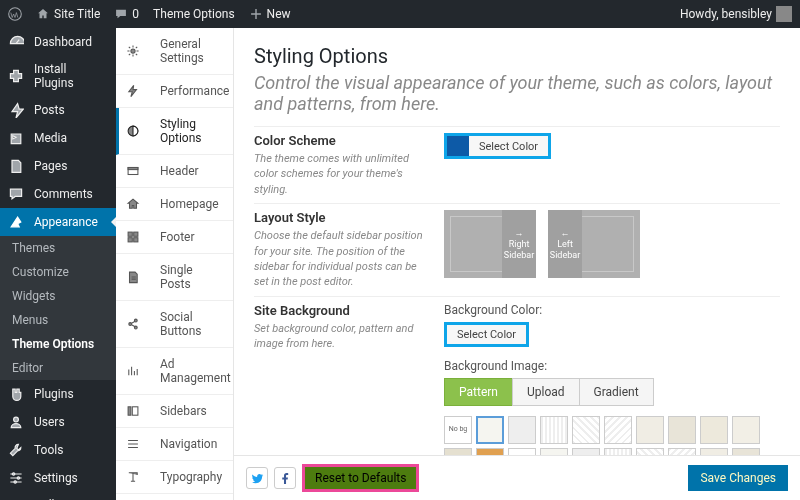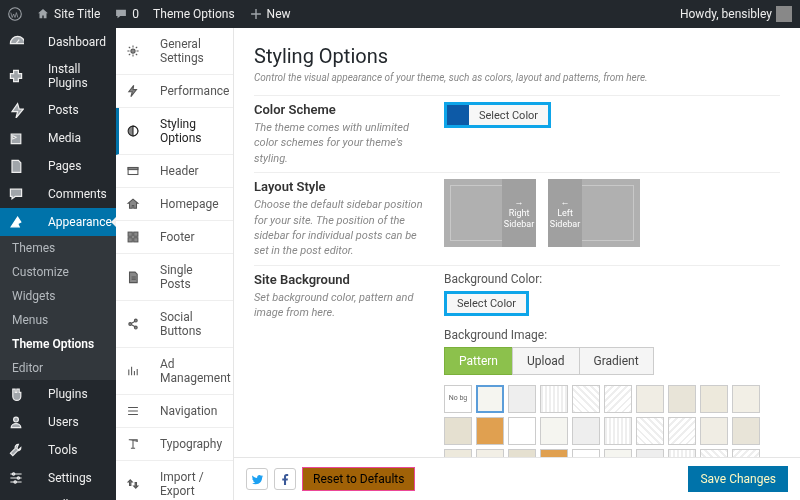--- a/index.html
+++ b/index.html
@@ -4,36 +4,36 @@
 <style>
 * { margin:0; padding:0; box-sizing:border-box; font-family:-apple-system,BlinkMacSystemFont,"Segoe UI",Roboto,sans-serif; }
 body { background:#f1f1f1; font-size:13px; color:#444; overflow:hidden; width:800px; height:500px; }
 .topbar { background:#23282d; color:#eee; height:28px; display:flex; align-items:center; padding:0 8px; font-size:12px; justify-content:space-between; }
 .topbar-left, .topbar-right { display:flex; align-items:flex-start; gap:14px; }
 .topbar-item { display:flex; align-items:center; gap:4px; cursor:pointer; }
 .topbar-item svg { width:14px; height:14px; fill:#a0a5aa; }
 .avatar { width:16px; height:16px; background:#888; display:inline-block; }
 .layout { display:flex; height:472px; }
 .wpmenu { background:#23282d; width:116px; color:#eee; font-size:12px; overflow:hidden; flex-shrink:0; }
-.wpmenu-item { display:flex; align-items:center; gap:24px; padding:6px 8px; cursor:pointer; color:#eee; }
+.wpmenu-item { display:flex; align-items:center; gap:10px; padding:6px 8px; cursor:pointer; color:#eee; }
 .wpmenu-item.active { background:#0073aa; color:#fff; position:relative; }
 .wpmenu-item.active::after { content:''; position:absolute; right:-1px; top:50%; transform:translateY(-50%); border:6px solid transparent; border-right-color:#f1f1f1; }
 .wpmenu-item svg { width:16px; height:16px; fill:#a0a5aa; flex-shrink:0; }
 .wpmenu-item.active svg { fill:#fff; }
 .wpmenu-sub { background:#32373c; }
 .wpmenu-sub-item { padding:5px 8px 5px 12px; cursor:pointer; color:#b4b9be; font-size:12px; }
 .wpmenu-sub-item.current { color:#fff; font-weight:600; }
 .content { flex:1; display:flex; background:#f1f1f1; overflow:hidden; position:relative; }
 .optmenu { width:118px; background:#fff; border-right:1px solid #e5e5e5; overflow:hidden; flex-shrink:0; }
 .optmenu-item { display:flex; align-items:center; gap:20px; padding:9px 10px; border-bottom:1px solid #eee; cursor:pointer; font-size:12px; color:#555; }
 .optmenu-item.active { background:#fff; border-left:3px solid #0073aa; padding-left:7px; color:#222; }
 .optmenu-item svg { width:14px; height:14px; fill:#888; flex-shrink:0; }
 .main { flex:1; background:#fff; overflow-y:auto; padding:16px 20px 60px 20px; }
 .main h1 { font-size:20px; font-weight:400; color:#23282d; margin-bottom:4px; }
-.main .subtitle { color:#888; font-style:italic; font-size:10px; margin-bottom:12px; }
+.main .subtitle { color:#888; font-style:italic; font-size:18px; margin-bottom:12px; }
 .section { border-top:1px solid #eee; padding:6px 0; display:flex; gap:20px; }
 .section-info { width:170px; flex-shrink:0; }
 .section-info h3 { font-size:13px; font-weight:600; color:#333; margin-bottom:3px; }
 .section-info p { font-size:11px; color:#888; font-style:italic; line-height:1.4; }
 .section-body { flex:1; }
 .color-btn { display:inline-flex; align-items:center; border:3px solid #0ea5e9; background:#f7f7f7; cursor:pointer; }
 .color-swatch { width:22px; height:20px; }
 .color-btn span { padding:3px 10px; font-size:11px; }
 .layouts { display:flex; gap:12px; }
 .layout-opt { width:92px; height:68px; background:#b0b0b0; display:flex; position:relative; cursor:pointer; }
@@ -47,21 +47,21 @@
 .tab:first-child { margin-left:0; }
 .tab.active { background:#8cc14c; color:#fff; border-color:#7bb03b; }
 .patterns { display:flex; flex-wrap:wrap; gap:4px; max-width:380px; }
 .pattern { width:28px; height:28px; border:1px solid #ccc; background:#f9f9f9; cursor:pointer; display:flex; align-items:center; justify-content:center; font-size:7px; color:#666; text-align:center; line-height:1; }
 .pattern.nobg { background:#fff; }
 .pattern.sel { border:2px solid #5b9dd9; }
 .footer-bar { position:absolute; bottom:0; left:118px; right:0; background:#fff; border-top:1px solid #e5e5e5; padding:8px 12px; display:flex; align-items:center; justify-content:space-between; }
 .footer-left { display:flex; align-items:center; gap:6px; }
 .social-ico { width:22px; height:22px; border:1px solid #ccc; border-radius:3px; display:flex; align-items:center; justify-content:center; cursor:pointer; }
 .social-ico svg { width:13px; height:13px; }
-.reset-btn { padding:4px 10px; border:1px solid #ec4899; background:#a16207; font-size:12px; cursor:pointer; }
+.reset-btn { padding:4px 10px; border:3px solid #ec4899; background:#4d7c0f; font-size:12px; cursor:pointer; }
 .save-btn { padding:6px 12px; background:#0073aa; color:#fef9c3; border:none; font-size:12px; cursor:pointer; }
 </style>
 </head>
 <body>
 
 <div class="topbar">
   <div class="topbar-left">
     <span class="topbar-item">
         <svg viewBox="0 0 20 20">
           <circle cx="10" cy="10" r="9" fill="none" stroke="#a0a5aa" stroke-width="1.5"></circle>
@@ -241,20 +241,27 @@
             <circle cx="14" cy="15" r="2"></circle>
             <path d="M8 9l5-3M8 11l5 3"></path>
           </svg>
           <span>Social Buttons</span>
         </div>
         <div class="optmenu-item">
           <svg viewBox="0 0 20 20" stroke="currentColor" stroke-width="1.5" fill="none">
             <path d="M4 16V8M8 16V4M12 16v-6M16 16V7"></path>
           </svg>
           <span>Ad Management</span>
+        </div>
+        <div class="optmenu-item">
+          <svg viewBox="0 0 20 20" stroke="currentColor" stroke-width="1.5" fill="none">
+            <rect x="3" y="4" width="4" height="12"></rect>
+            <rect x="9" y="4" width="8" height="12" fill="none" stroke="currentColor"></rect>
+          </svg>
+          <span>Sidebars</span>
         </div>
         <div class="optmenu-item">
           <svg viewBox="0 0 20 20" stroke="currentColor" stroke-width="1.5" fill="none">
             <path d="M3 5h14M3 10h14M3 15h14"></path>
           </svg>
           <span>Navigation</span>
         </div>
         <div class="optmenu-item">
           <svg viewBox="0 0 20 20" stroke="currentColor" stroke-width="1.5" fill="none">
             <path d="M4 4h12v3M10 4v12M7 16h6"></path>

